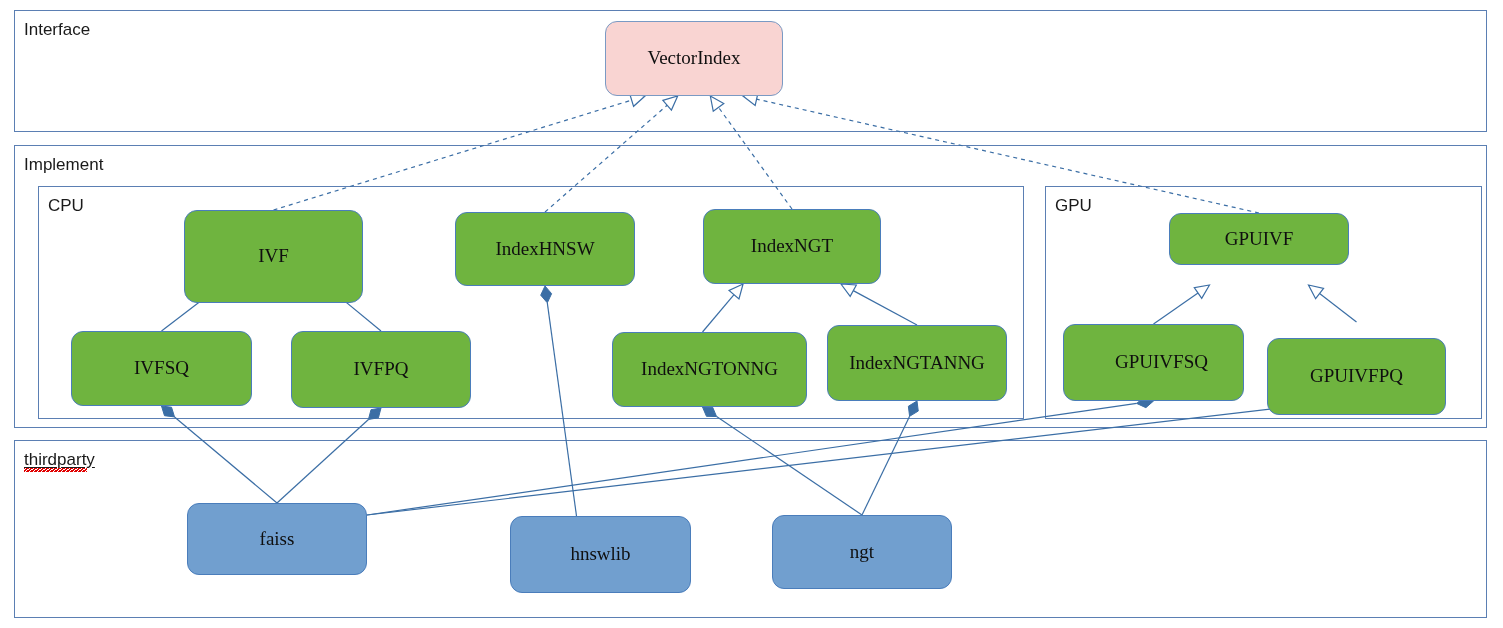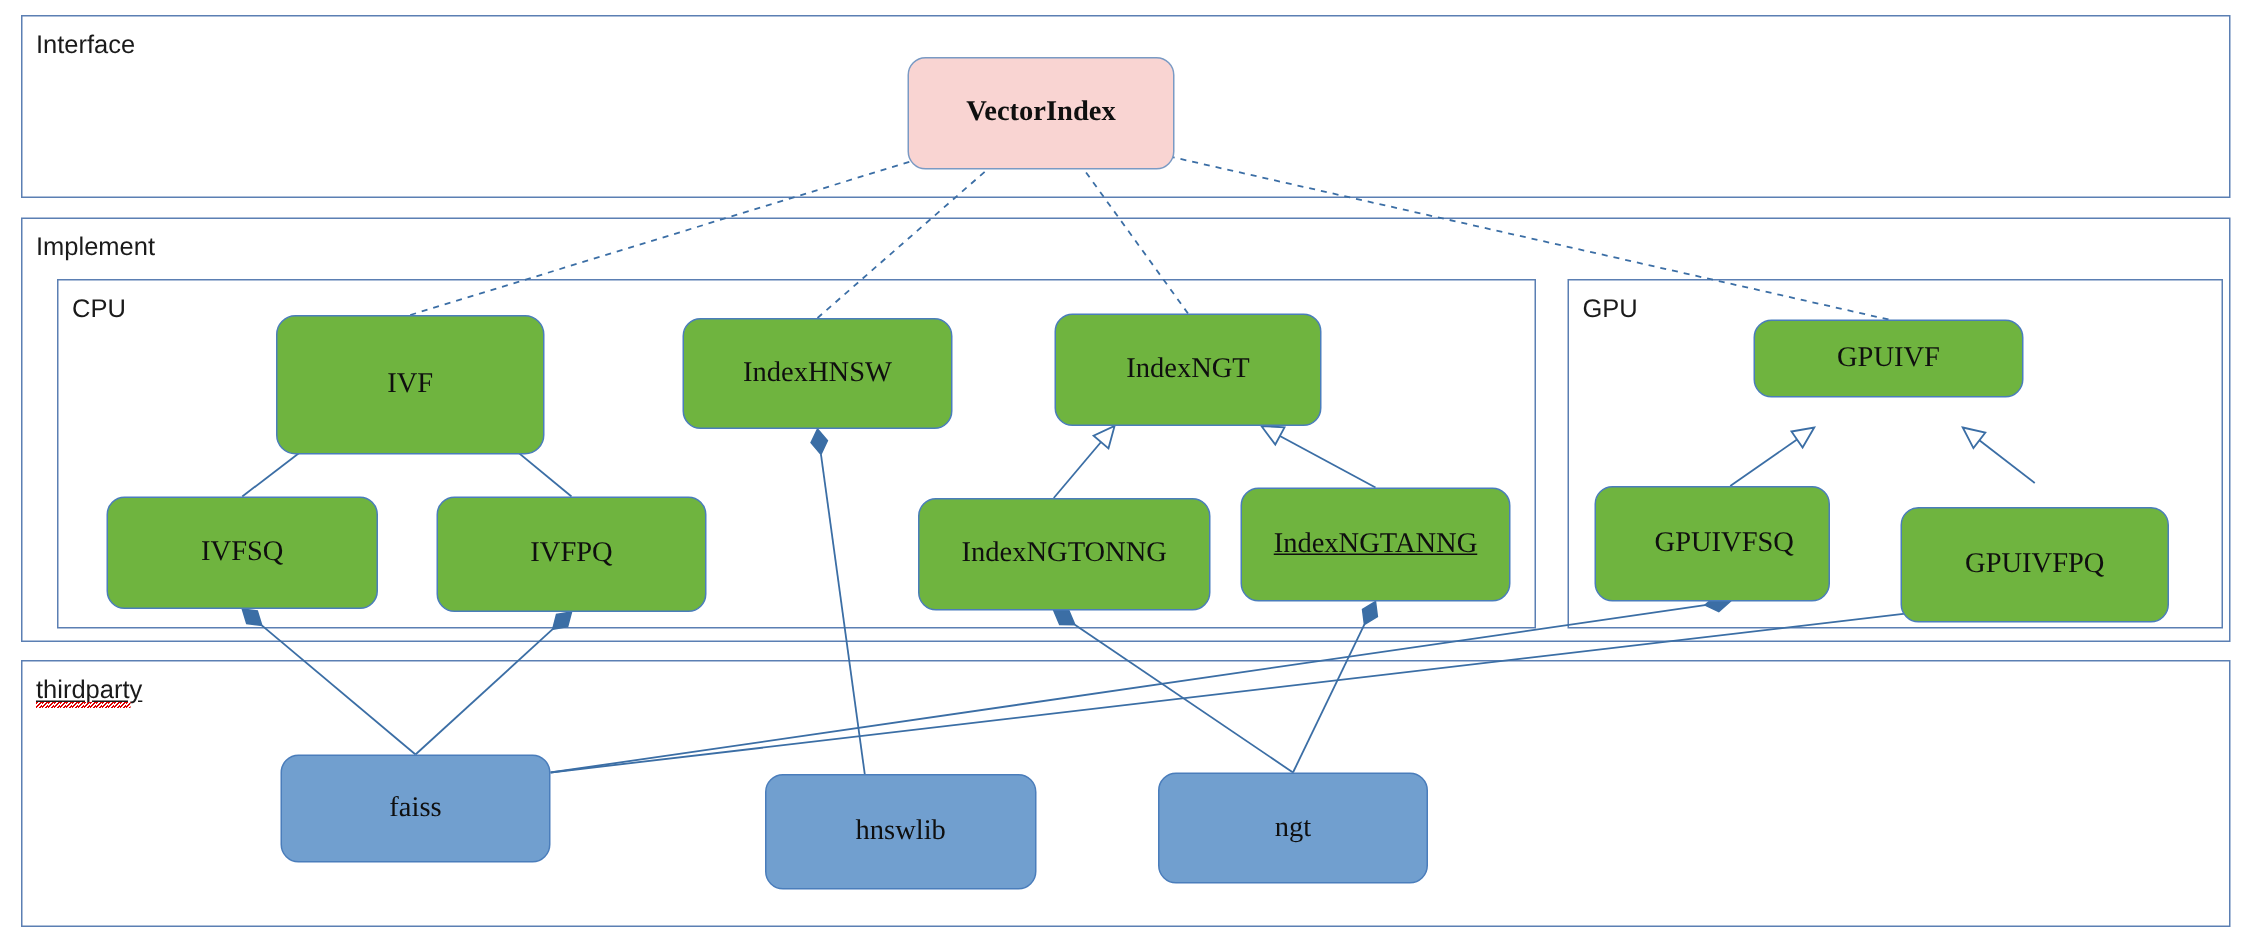--- a/index.html
+++ b/index.html
@@ -172,48 +172,48 @@
         <line x1="862" y1="515" x2="716.5766003285332" y2="416.531491131546" stroke="#3b6ea5" stroke-width="1.2"></line>
         <polygon points="702.5,407 712.6220178832962,407.2115513418358 716.5766003285332,416.531491131546 706.4545824452371,416.3199397897102" fill="#3b6ea5" stroke="#3b6ea5" stroke-width="1"></polygon>
       </g>
       <g>
         <line x1="862" y1="515" x2="909.6130220840039" y2="416.3111905895193" stroke="#3b6ea5" stroke-width="1.2"></line>
         <polygon points="917,401 918.2601315268464,411.0454999146408 909.6130220840039,416.3111905895193 908.3528905571575,406.26569067487856" fill="#3b6ea5" stroke="#3b6ea5" stroke-width="1"></polygon>
       </g>
     </svg>
 
   <div id="node-layer">
-      <div class="node iface" style="left: 605px; top: 38px; width: 178px; height: 75px; font-weight: bold;">
+      <div class="node iface" style="left: 605px; top: 21px; width: 178px; height: 75px;">
         <span>VectorIndex</span>
       </div>
       <div class="node impl" style="left: 184px; top: 210px; width: 179px; height: 93px; border-radius: 13px;">
         <span>IVF</span>
       </div>
       <div class="node impl" style="left: 455px; top: 212px; width: 180px; height: 74px;">
         <span>IndexHNSW</span>
       </div>
       <div class="node impl" style="left: 703px; top: 209px; width: 178px; height: 75px;">
         <span>IndexNGT</span>
       </div>
       <div class="node impl" style="left: 71px; top: 331px; width: 181px; height: 75px;">
         <span>IVFSQ</span>
       </div>
       <div class="node impl" style="left: 291px; top: 331px; width: 180px; height: 77px;">
         <span>IVFPQ</span>
       </div>
       <div class="node impl" style="left: 612px; top: 332px; width: 195px; height: 75px;">
         <span>IndexNGTONNG</span>
       </div>
-      <div class="node impl" style="left: 827px; top: 325px; width: 180px; height: 76px; text-decoration: underline;">
+      <div class="node impl" style="left: 827px; top: 325px; width: 180px; height: 76px;">
         <span>IndexNGTANNG</span>
       </div>
       <div class="node impl" style="left: 1169px; top: 213px; width: 180px; height: 52px;">
         <span>GPUIVF</span>
       </div>
-      <div class="node impl" style="left: 1063px; top: 324px; width: 157px; height: 77px; padding-left: 16px;">
+      <div class="node impl" style="left: 1063px; top: 324px; width: 181px; height: 77px; padding-left: 16px;">
         <span>GPUIVFSQ</span>
       </div>
       <div class="node impl" style="left: 1267px; top: 322px; width: 179px; height: 77px; margin-top: 16px;">
         <span>GPUIVFPQ</span>
       </div>
       <div class="node third" style="left: 187px; top: 503px; width: 180px; height: 72px;">
         <span>faiss</span>
       </div>
       <div class="node third" style="left: 486px; top: 516px; width: 181px; height: 77px; margin-left: 24px;">
         <span>hnswlib</span>

